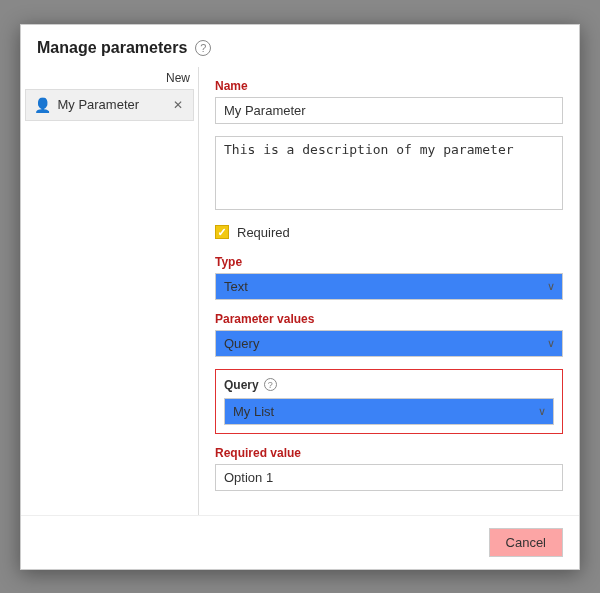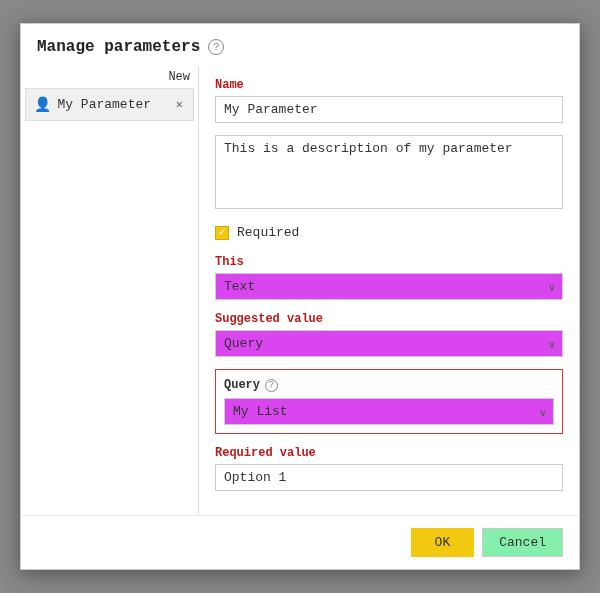--- a/index.html
+++ b/index.html
@@ -1,15 +1,15 @@
 <!DOCTYPE html>
 <html><head>
   <meta charset="utf-8">
   <style>
-    * { box-sizing: border-box; margin: 0; padding: 0; font-family: Liberation Mono, monospace; }
+    * { box-sizing: border-box; margin: 0; padding: 0; }
     body {
       background: #888;
       display: flex;
       align-items: center;
       justify-content: center;
       width: 600px;
       height: 593px;
       font-family: 'Segoe UI', Arial, sans-serif;
       font-size: 13px;
       color: #333;
@@ -162,21 +162,21 @@
     .select-wrapper {
       position: relative;
       width: 100%;
     }
     .select-field {
       width: 100%;
       border: 1px solid #ccc;
       padding: 5px 28px 5px 8px;
       font-size: 13px;
       color: #333;
-      background: #d946ef;
+      background: #3b82f6;
       appearance: none;
       -webkit-appearance: none;
       outline: none;
       cursor: pointer;
     }
     .select-arrow {
       position: absolute;
       right: 8px;
       top: 50%;
       transform: translateY(-50%);
@@ -222,21 +222,21 @@
     .btn-ok {
       background: #F2C811;
       border: none;
       padding: 6px 24px;
       font-size: 13px;
       font-weight: 500;
       color: #333;
       cursor: pointer;
     }
     .btn-cancel {
-      background: #86efac;
+      background: #fca5a5;
       border: 1px solid #ccc;
       padding: 6px 16px;
       font-size: 13px;
       color: #333;
       cursor: pointer;
     }
   </style>
 </head>
 <body>
 
@@ -270,31 +270,31 @@
       <div class="field-group">
         <textarea class="textarea-input" style="">This is a description of my parameter</textarea>
       </div>
 
       <div class="required-row">
         <div class="checkbox-yellow"></div>
         <span class="required-label">Required</span>
       </div>
 
       <div class="field-group">
-        <label class="field-label">This</label>
+        <label class="field-label">Type</label>
         <div class="select-wrapper">
           <select class="select-field">
             <option value="Text">Text</option>
           </select>
           <span class="select-arrow">∨</span>
         </div>
       </div>
 
       <div class="field-group">
-        <label class="field-label">Suggested value</label>
+        <label class="field-label">Parameter values</label>
         <div class="select-wrapper">
           <select class="select-field">
             <option value="Query">Query</option>
           </select>
           <span class="select-arrow">∨</span>
         </div>
       </div>
 
       <div class="query-section">
         <div class="query-label-row">
@@ -310,16 +310,15 @@
       </div>
 
       <div class="field-group">
         <label class="field-label">Required value</label>
         <input class="text-input" type="text" value="Option 1" style="">
       </div>
     </div>
   </div>
 
   <div class="dialog-footer">
-    <button class="btn-ok">OK</button>
     <button class="btn-cancel">Cancel</button>
   </div>
 </div>
 
 </body></html>

